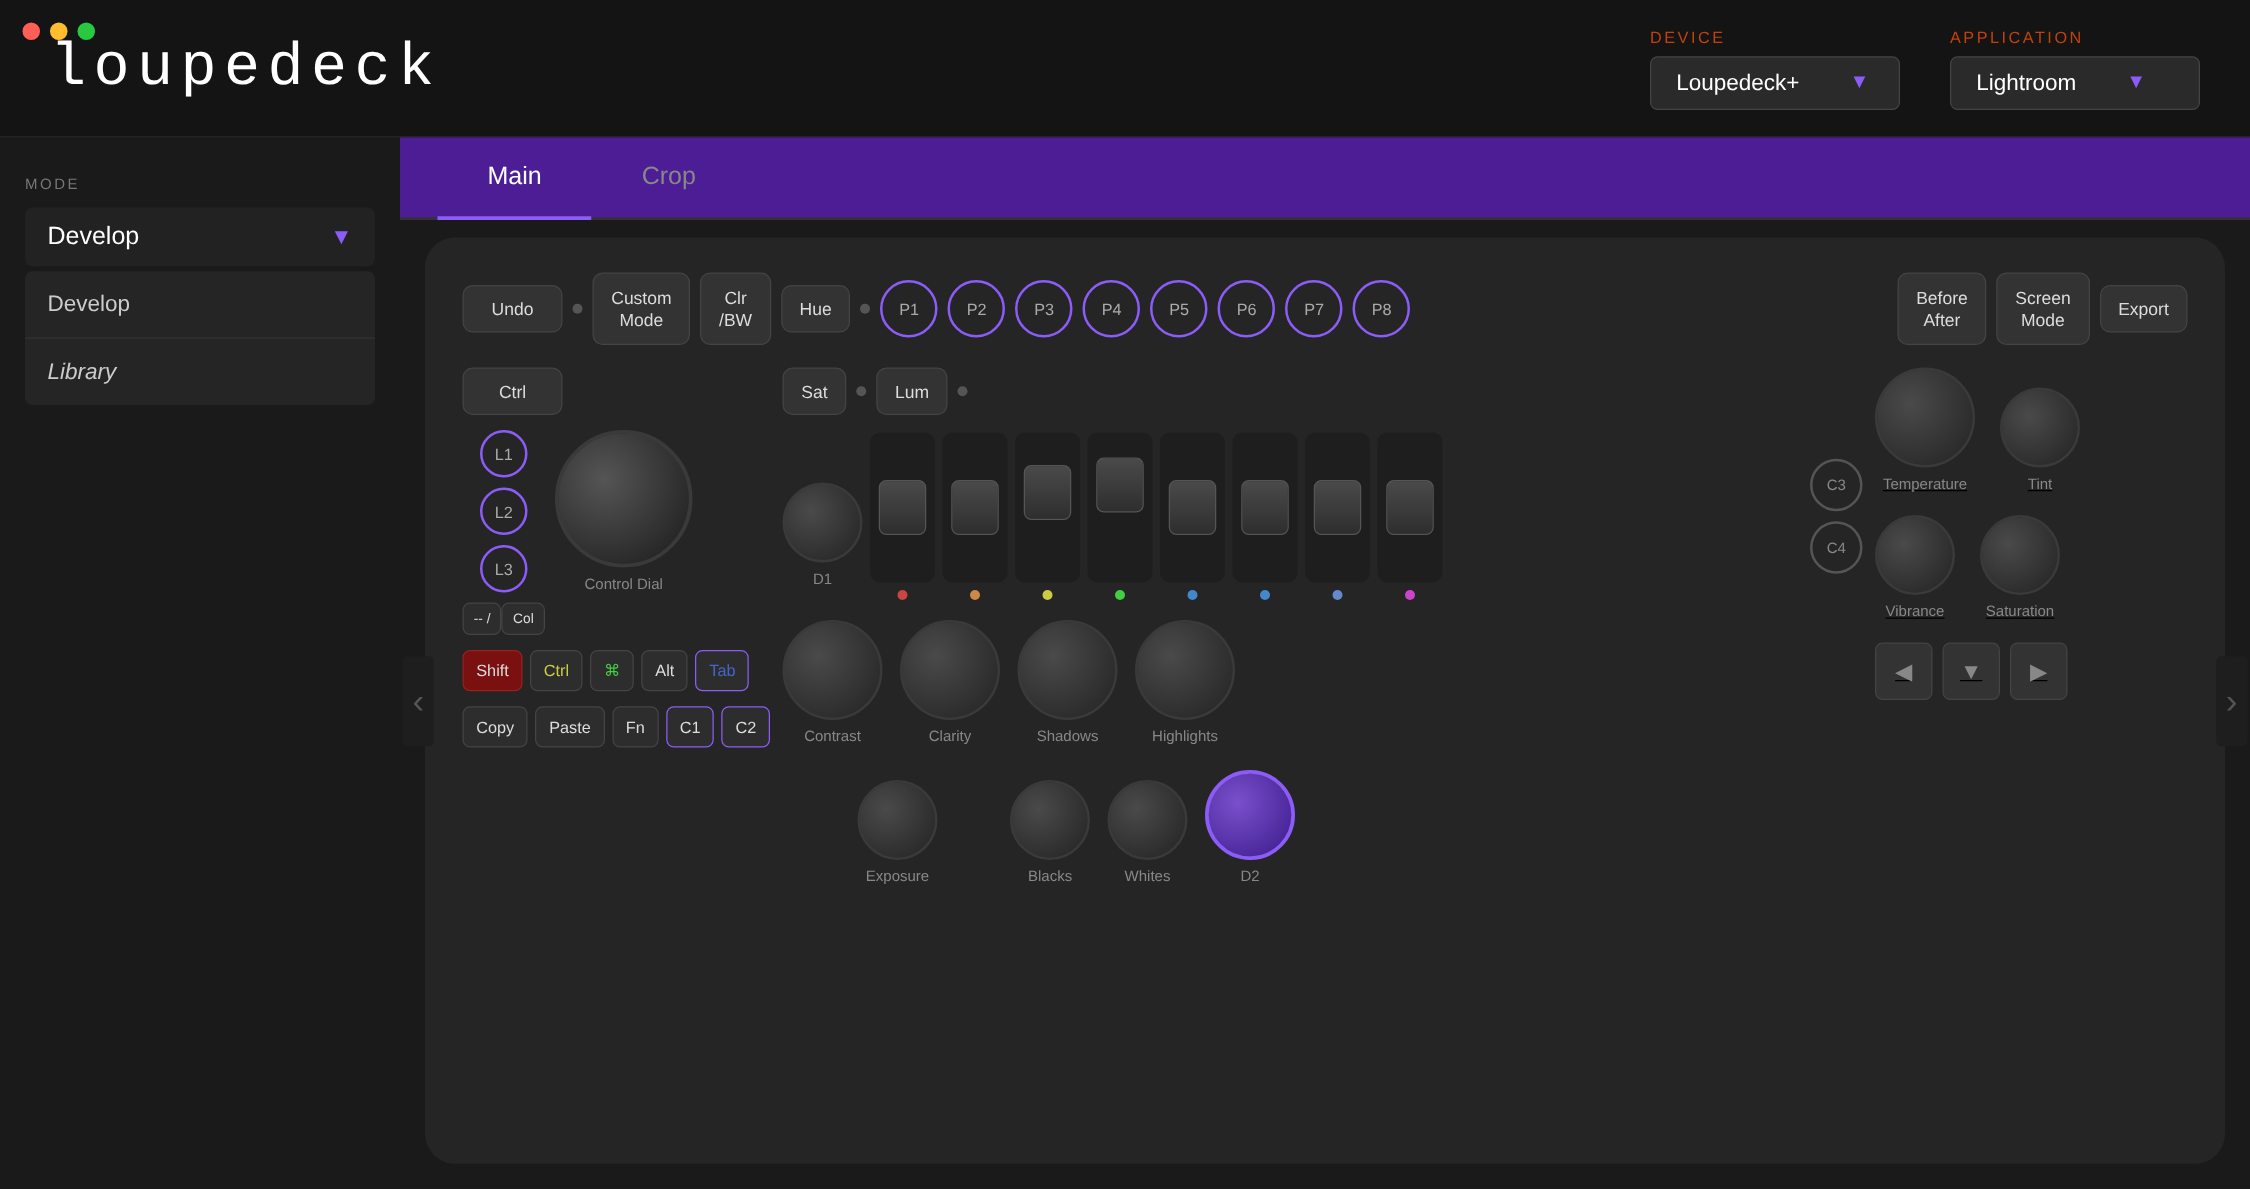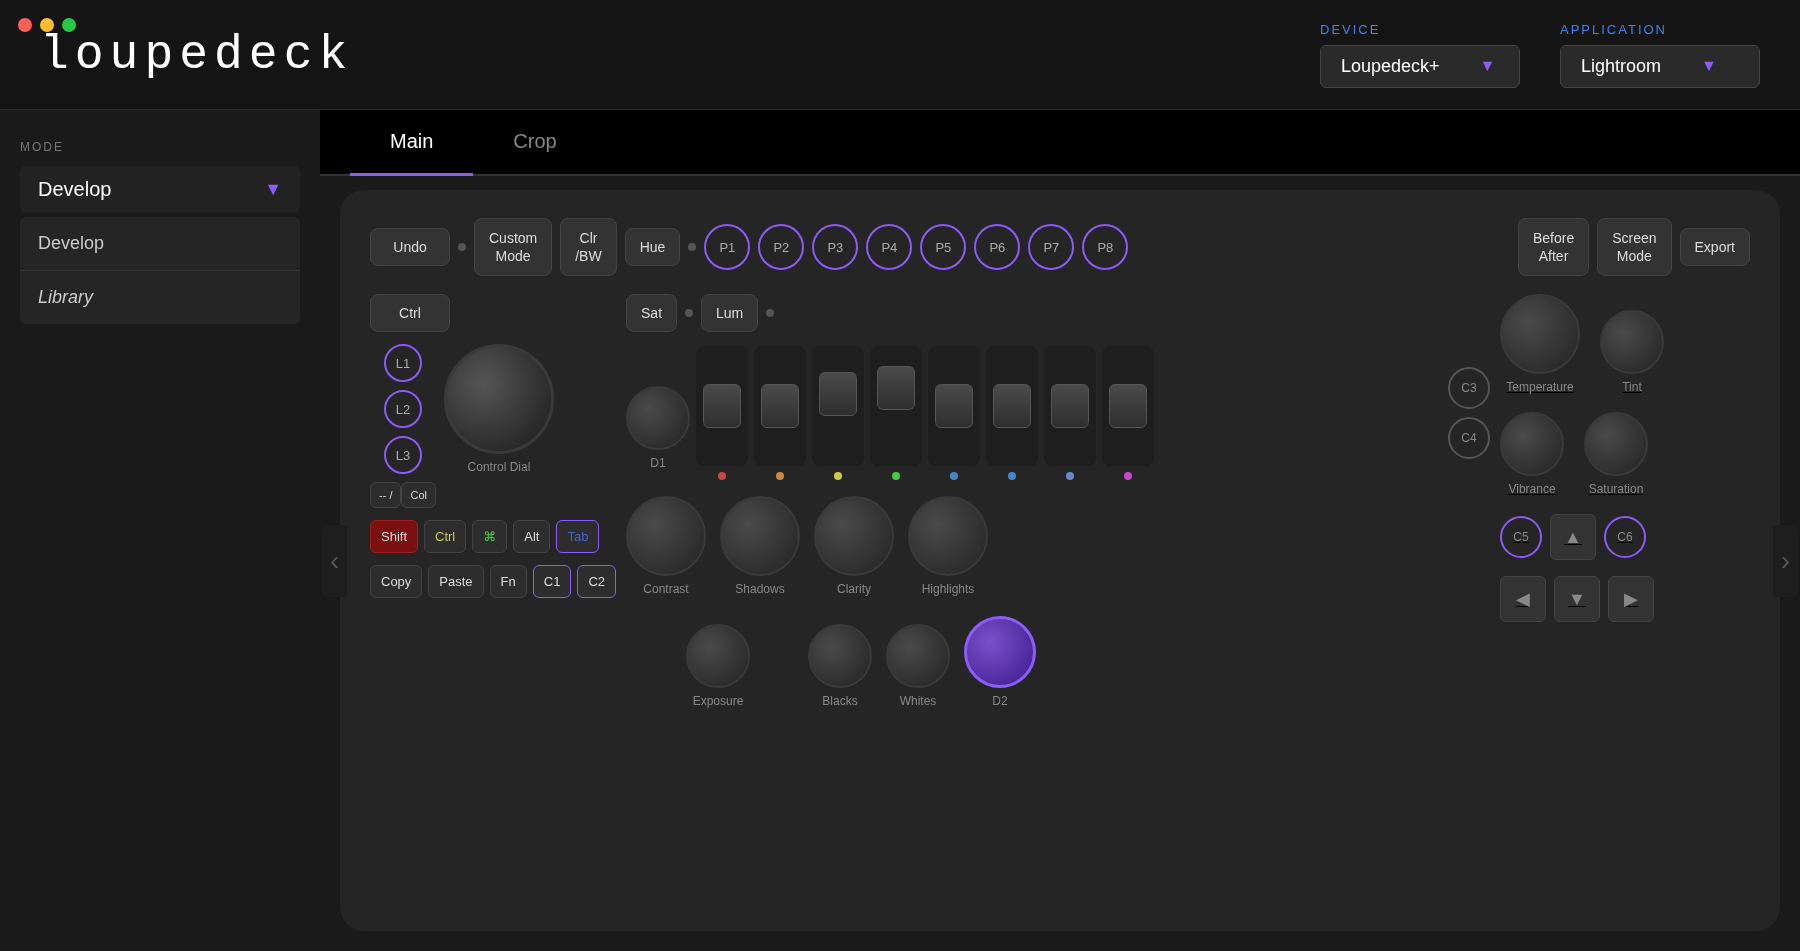--- a/index.html
+++ b/index.html
@@ -33,21 +33,21 @@
       display: flex;
       gap: 40px;
       align-items: flex-end;
     }
     .device-group, .app-group {
       display: flex;
       flex-direction: column;
       gap: 8px;
     }
     .group-label {
-      color: #3b82f6;
+      color: #c2410c;
       font-size: 13px;
       letter-spacing: 2px;
       text-transform: uppercase;
     }
     .dropdown-btn {
       background: #2a2a2a;
       border: 1px solid #444;
       border-radius: 6px;
       color: #fff;
       font-size: 18px;
@@ -137,21 +137,21 @@
     .tabs-area {
       flex: 1;
       padding: 0;
       position: relative;
     }
     .tabs-bar {
       display: flex;
       gap: 0;
       border-bottom: 2px solid #333;
       padding: 0 30px;
-      background: #000000;
+      background: #4c1d95;
     }
     .tab {
       padding: 20px 40px;
       font-size: 20px;
       color: #888;
       cursor: pointer;
       position: relative;
       border-bottom: 3px solid transparent;
       margin-bottom: -2px;
     }
@@ -607,25 +607,25 @@
             </div>
           </div>
 
           <div style="display:flex; gap:14px; align-items:flex-end; margin-top:6px;">
             <div class="knob-group">
               <div class="knob knob-lg"></div>
               <span class="knob-label">Contrast</span>
             </div>
             <div class="knob-group">
               <div class="knob knob-lg"></div>
+              <span class="knob-label">Clarity</span>
+            </div>
+            <div class="knob-group">
+              <div class="knob knob-lg"></div>
               <span class="knob-label">Shadows</span>
-            </div>
-            <div class="knob-group">
-              <div class="knob knob-lg"></div>
-              <span class="knob-label">Clarity</span>
             </div>
             <div class="knob-group">
               <div class="knob knob-lg"></div>
               <span class="knob-label">Highlights</span>
             </div>
           </div>
 
           <div style="display:flex; gap:14px; align-items:flex-end; margin-top:10px;">
             <div style="width:46px;"></div>
             <div class="knob-group">
@@ -665,29 +665,20 @@
             <div class="knob-group">
               <div class="knob knob-md"></div>
               <span class="knob-label">Vibrance</span>
             </div>
             <div class="knob-group">
               <div class="knob knob-md"></div>
               <span class="knob-label">Saturation</span>
             </div>
           </div>
 
-          <div style="display:flex; gap:8px; align-items:center; margin-bottom:6px;">
-            <div class="c-btn active">
-                <span>C5</span>
-              </div>
-            <button class="nav-btn">▲</button>
-            <div class="c-btn active">
-                <span>C6</span>
-              </div>
-          </div>
           <div style="display:flex; gap:8px; align-items:center;">
             <button class="nav-btn">◀</button>
             <button class="nav-btn">▼</button>
             <button class="nav-btn">▶</button>
           </div>
         </div>
       </div>
 
     </div>
   </div>

